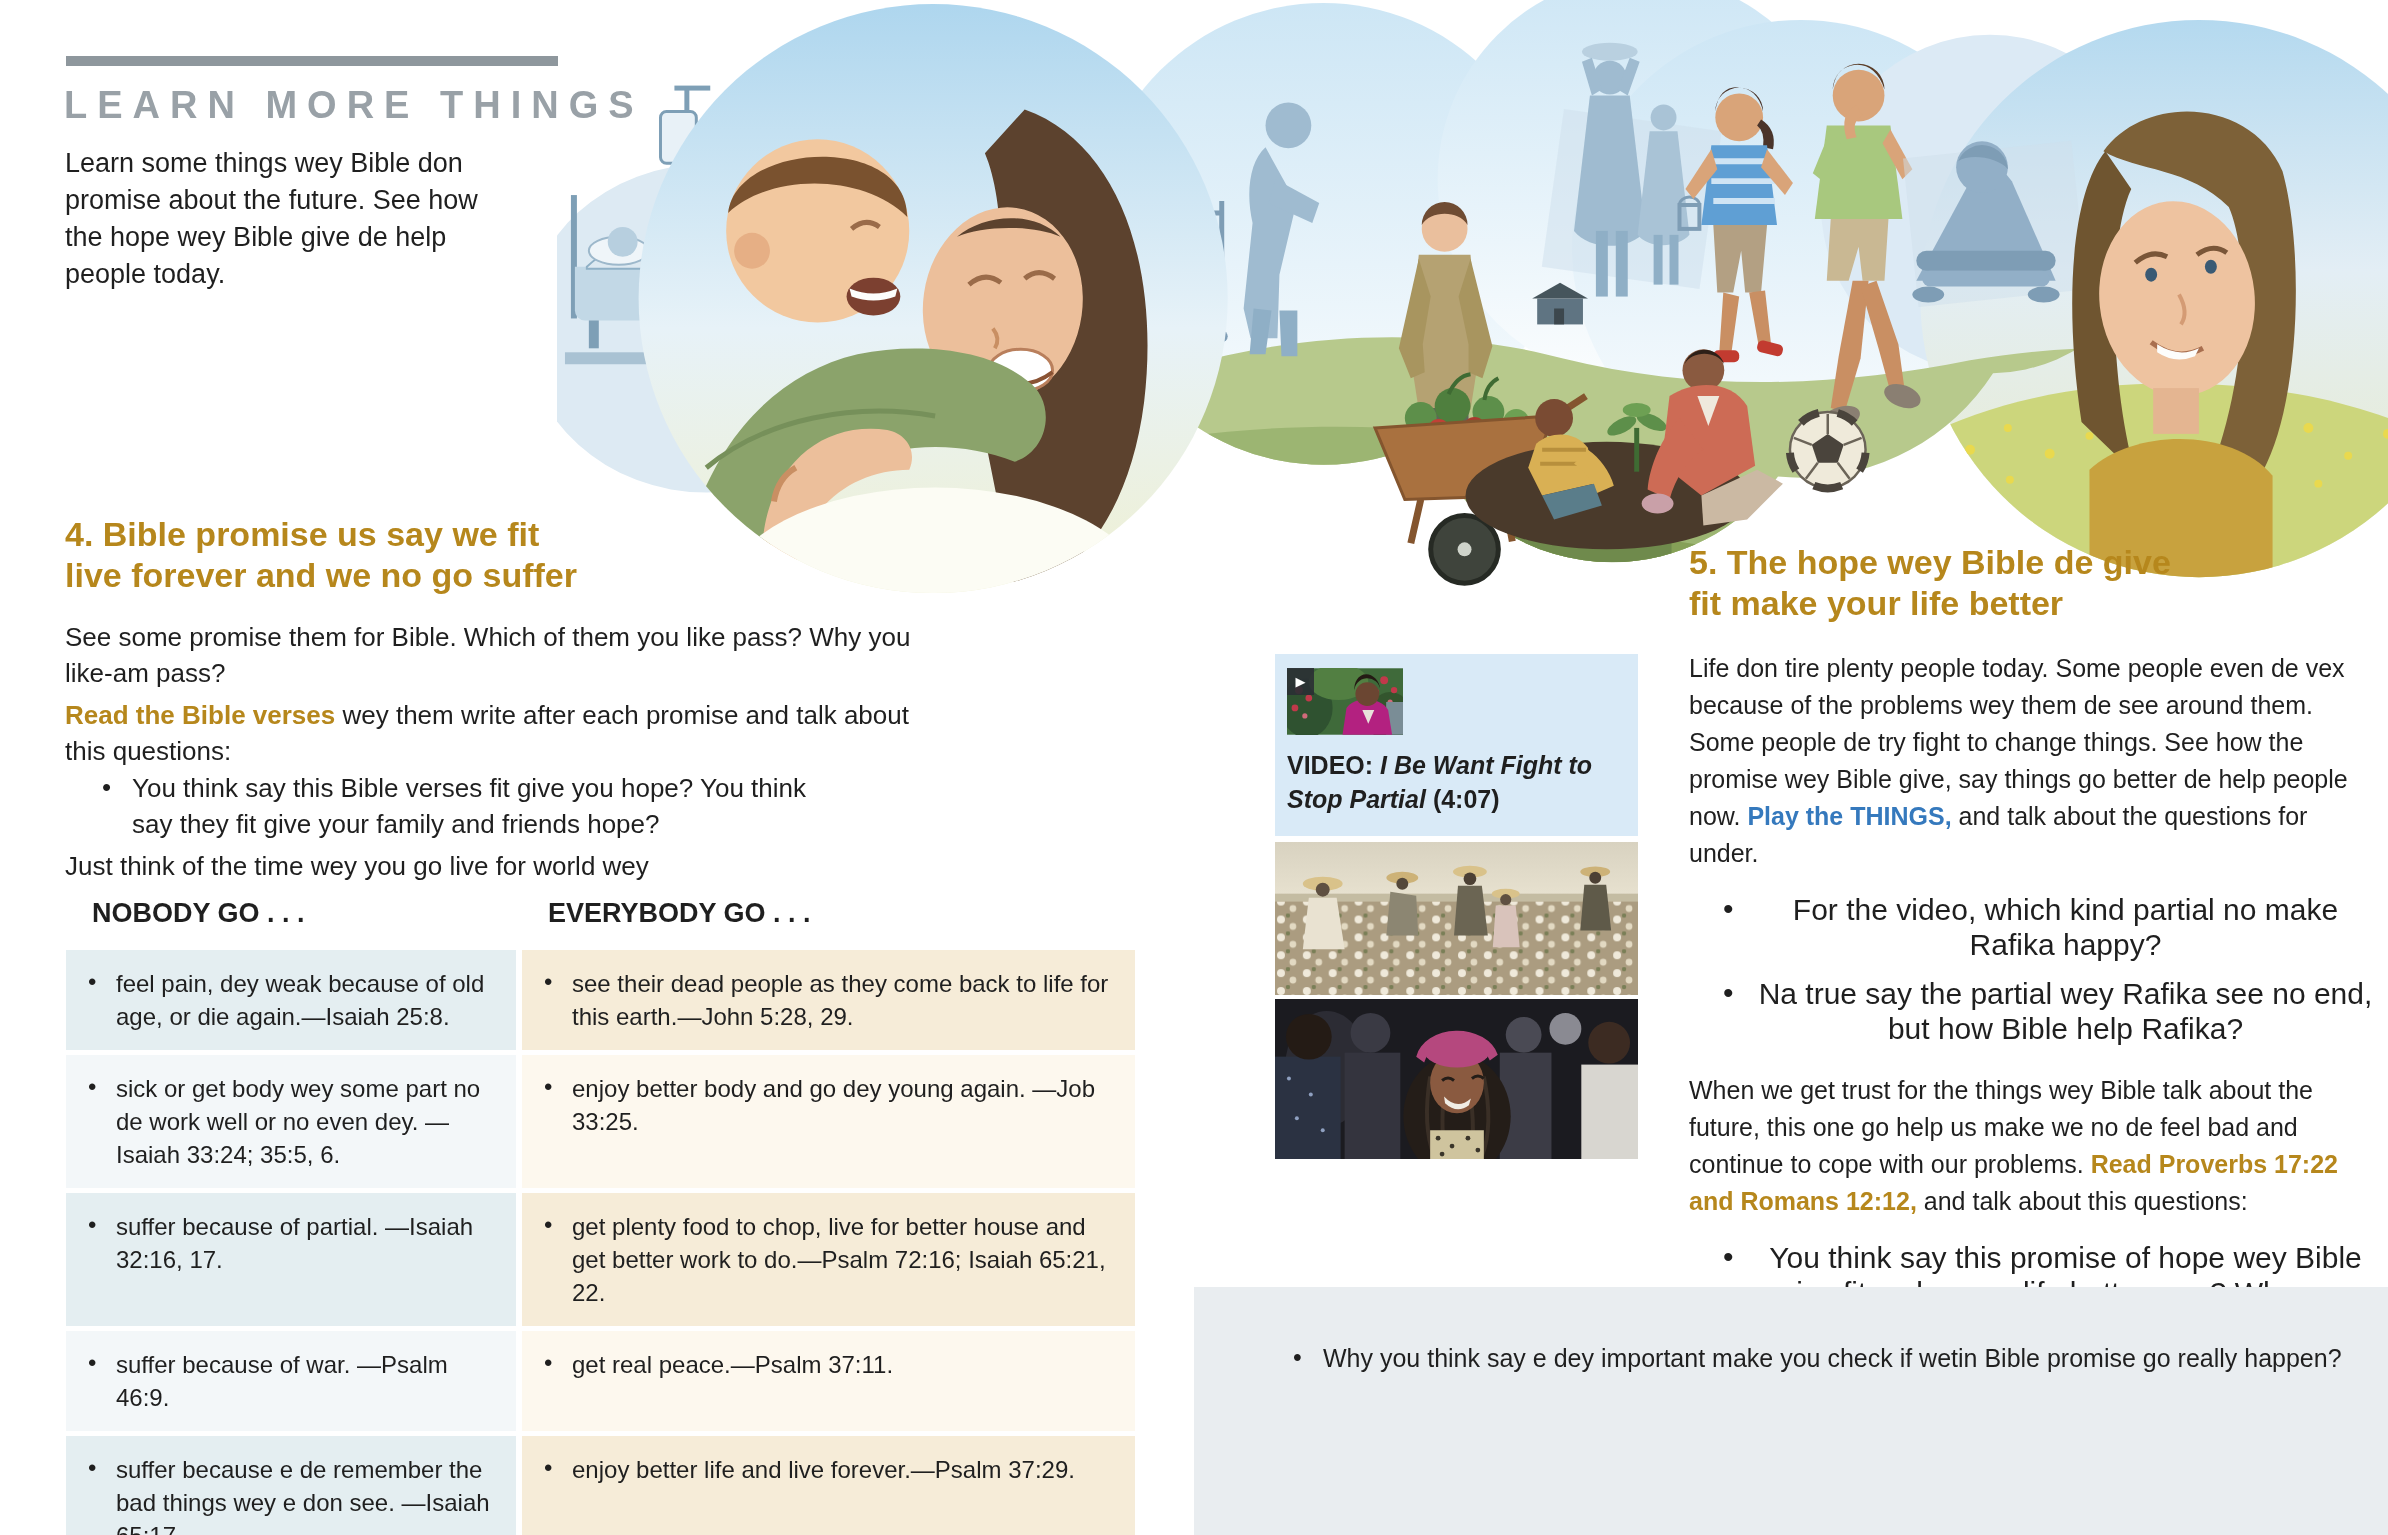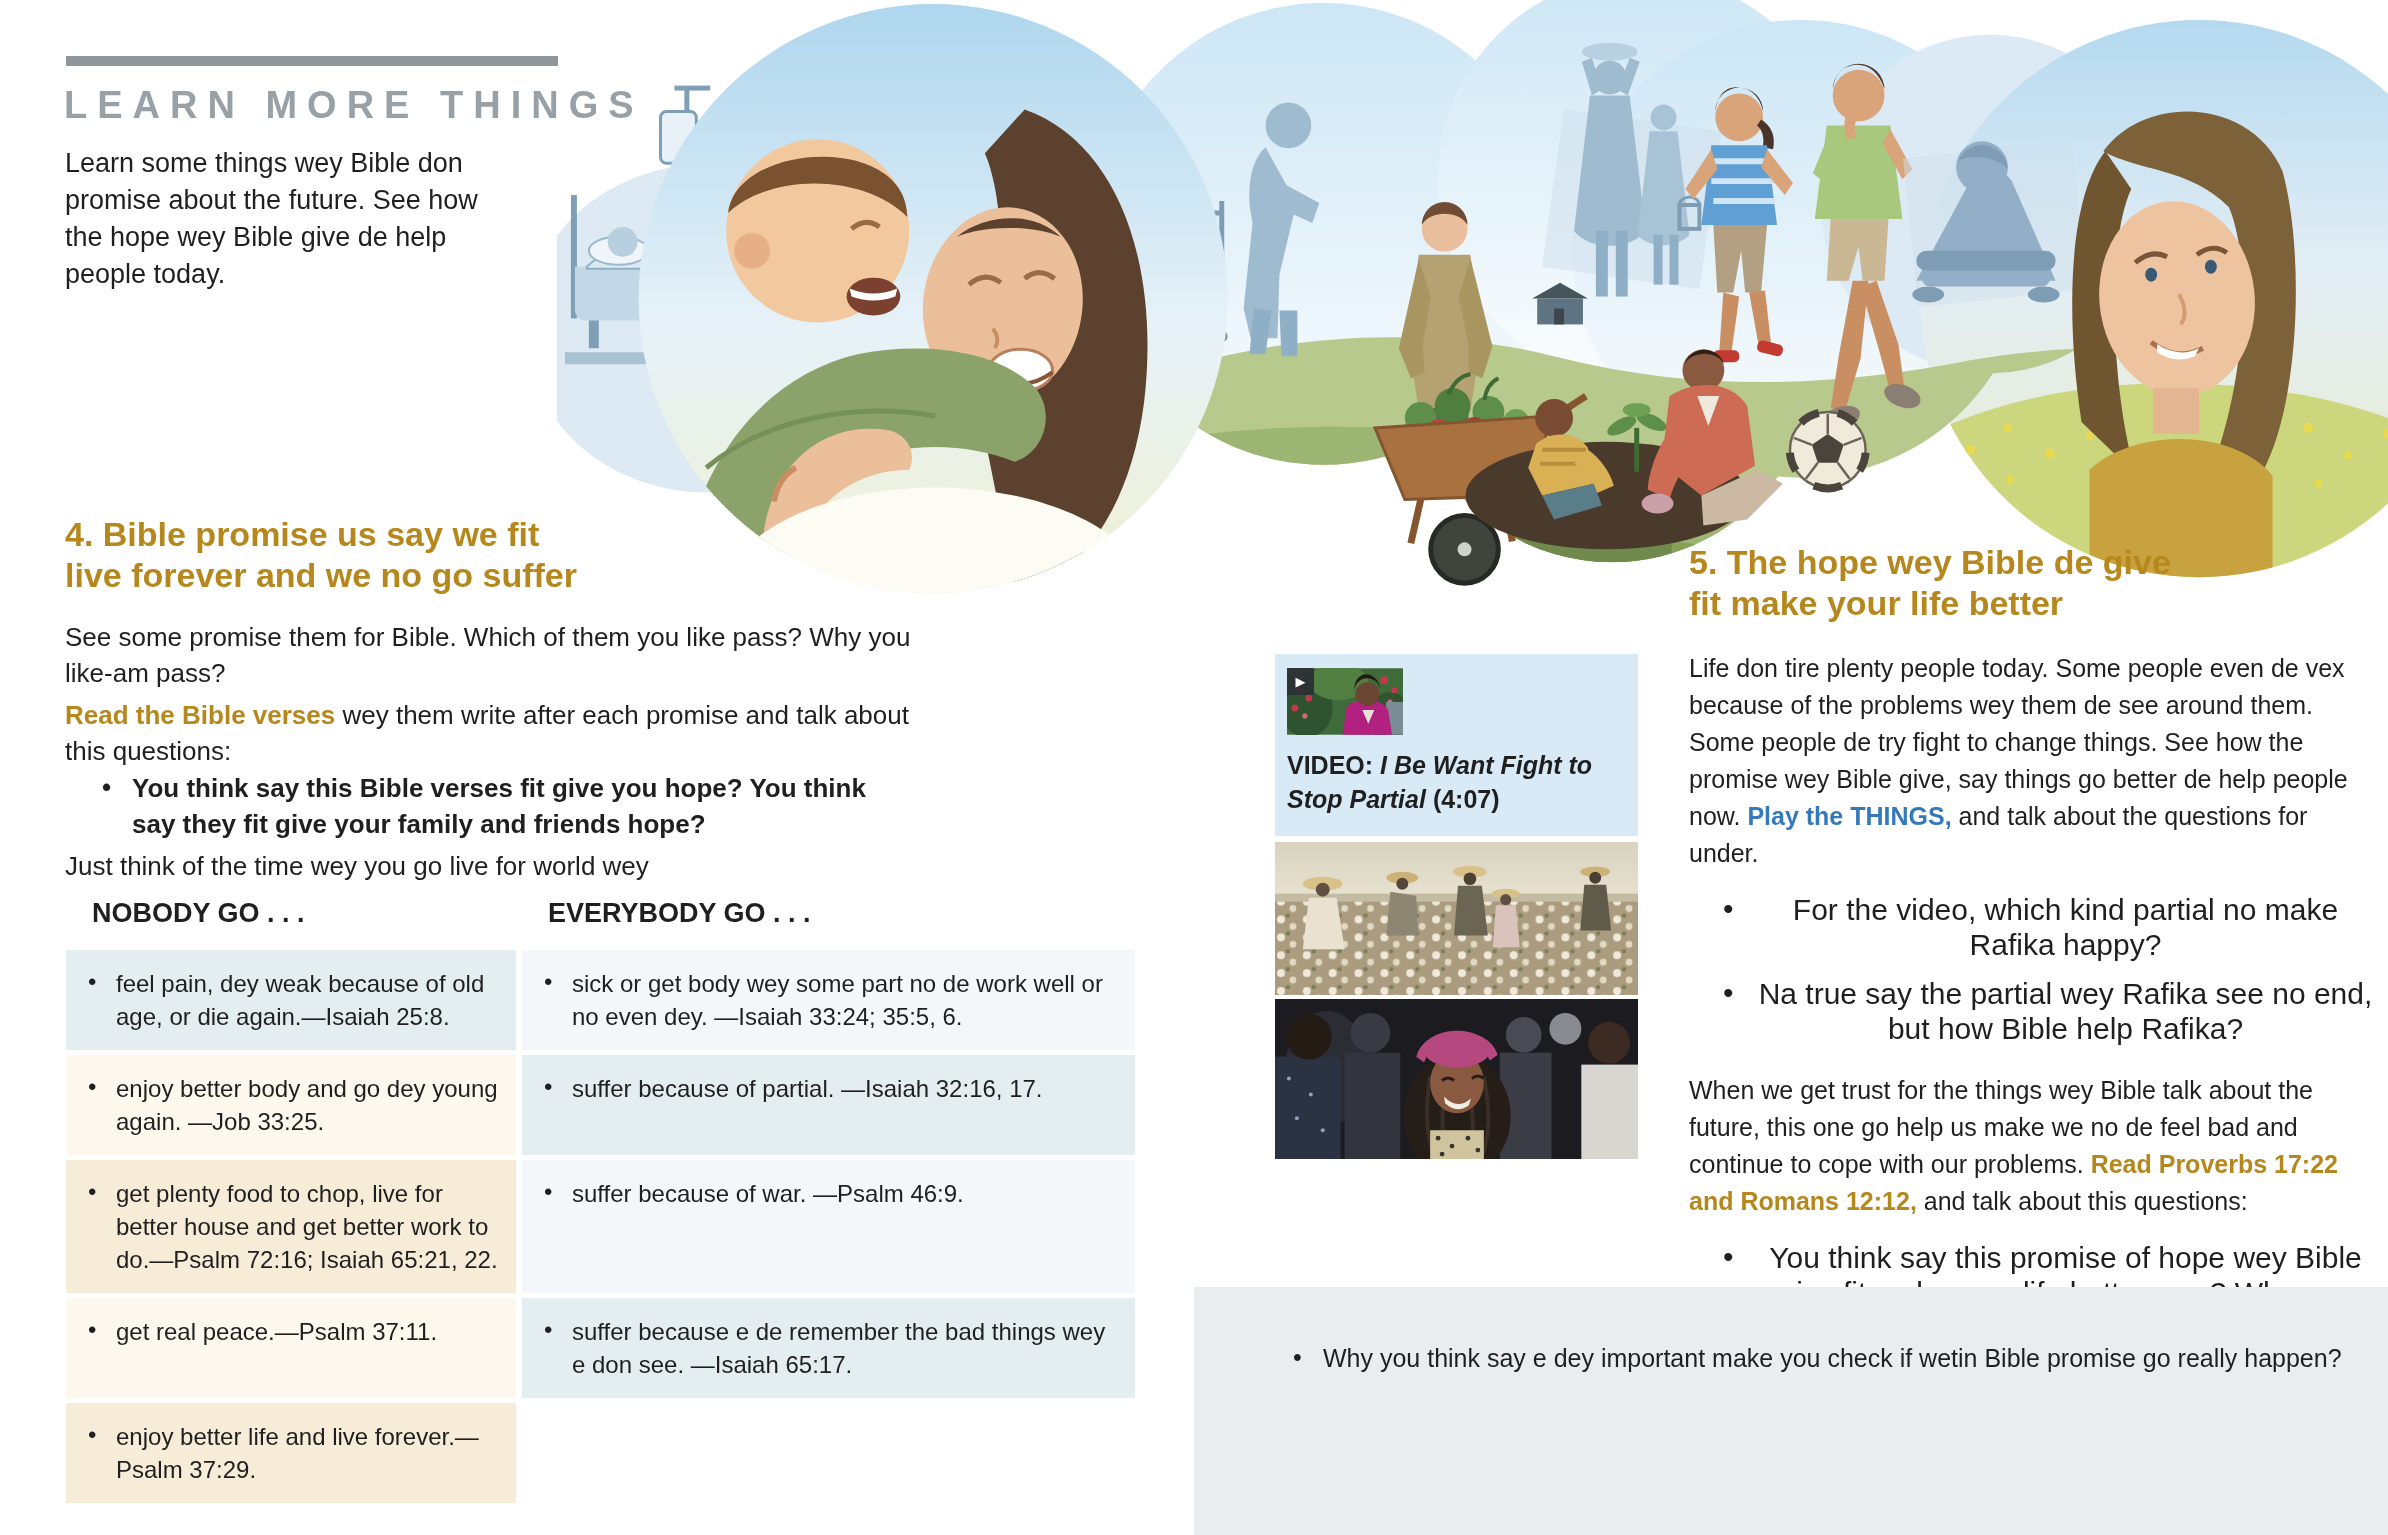--- a/index.html
+++ b/index.html
@@ -19,21 +19,21 @@
   
   .h-gold{color:#b6871c;font-weight:bold;font-size:34px;line-height:41px;white-space:pre-line;margin:0;}
   #sec4-h{position:absolute;left:65px;top:514px;}
 
   
   .body-p{font-size:26px;line-height:36px;margin:0;white-space:pre-line;}
   #sec4-p1{position:absolute;left:65px;top:619px;width:935px;}
   #sec4-p2{position:absolute;left:65px;top:697px;width:935px;}
   .link-gold{color:#b6871c;font-weight:bold;}
   .link-blue{color:#3579bd;font-weight:bold;}
-  #sec4-ul{position:absolute;left:100px;top:770px;width:856px;margin:0;padding:0;font-weight:bold;}
+  #sec4-ul{position:absolute;left:100px;top:770px;width:856px;margin:0;padding:0;}
   .b-li{list-style:none;position:relative;padding-left:32px;font-size:26px;line-height:36px;
         white-space:pre-line;margin:0 0 14px 0;}
   .b-li::before{content:"•";position:absolute;left:2px;top:-1px;}
   #sec4-p3{position:absolute;left:65px;top:848px;width:896px;}
 
   
   .tbl{position:absolute;left:66px;top:892px;display:grid;
        grid-template-columns:450px 613px;column-gap:6px;row-gap:5px;}
   .th{font-weight:bold;font-size:27px;padding:6px 0 16px 26px;}
   .td{position:relative;font-size:24px;line-height:33px;padding:17px 14px 17px 50px;}
@@ -338,20 +338,21 @@
     <li class="b-li">You think say this Bible verses fit give you hope? You think
 say they fit give your family and friends hope?</li>
   </ul>
   <p class="body-p" id="sec4-p3">Just think of the time wey you go live for world wey</p>
 
   <div class="tbl">
     <div class="th">NOBODY GO . . .</div>
     <div class="th">EVERYBODY GO . . .</div>
 
     <div class="td l">feel pain, dey weak because of old age, or die again.—Isaiah 25:8.</div>
+    <div class="td r">see their dead people as they come back to life for this earth.—John 5:28, 29.</div>
     <div class="td l alt">sick or get body wey some part no de work well or no even dey. —Isaiah 33:24; 35:5, 6.</div>
     <div class="td r alt">enjoy better body and go dey young again. —Job 33:25.</div>
     <div class="td l">suffer because of partial. —Isaiah 32:16, 17.</div>
     <div class="td r">get plenty food to chop, live for better house and get better work to do.—Psalm 72:16; Isaiah 65:21, 22.</div>
     <div class="td l alt">suffer because of war. —Psalm 46:9.</div>
     <div class="td r alt">get real peace.—Psalm 37:11.</div>
     <div class="td l">suffer because e de remember the bad things wey e don see. —Isaiah 65:17.</div>
     <div class="td r">enjoy better life and live forever.—Psalm 37:29.</div>
   </div>
 

